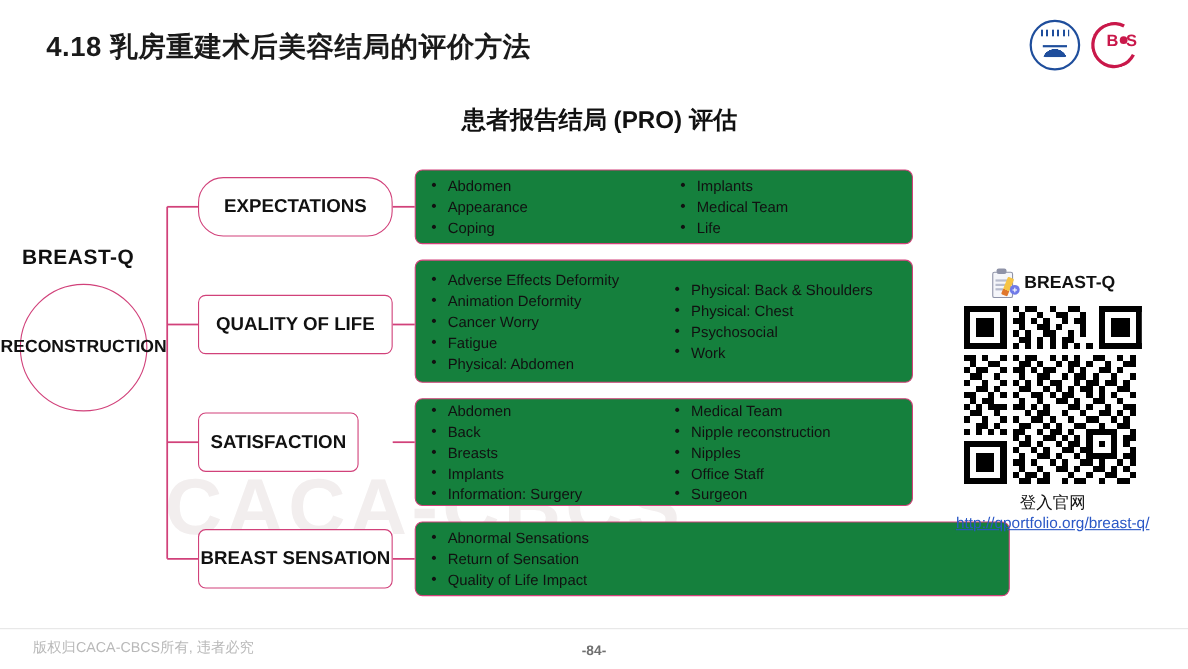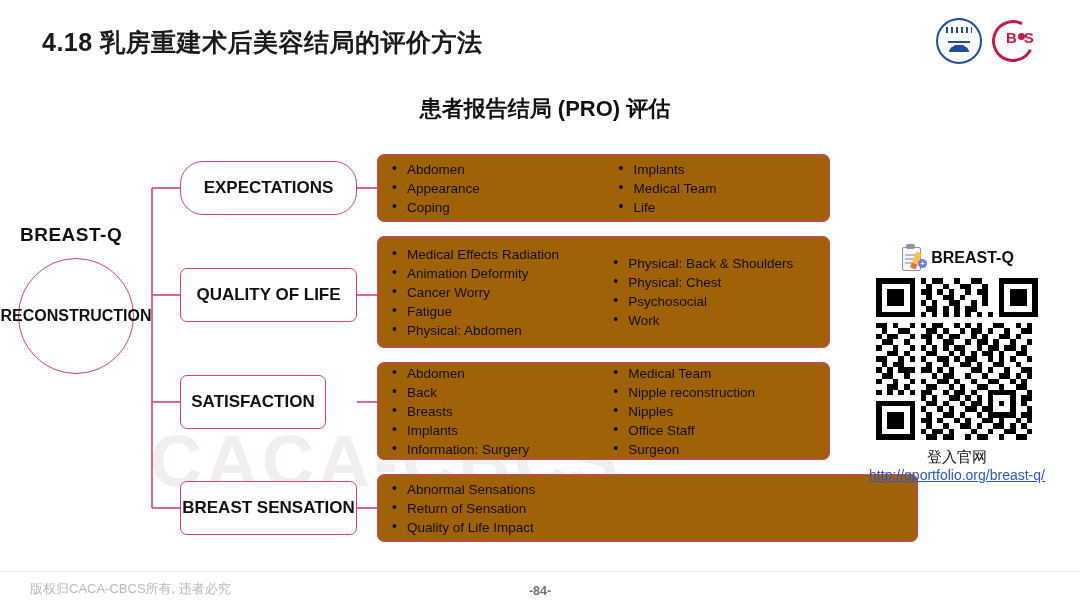--- a/index.html
+++ b/index.html
@@ -175,21 +175,21 @@
     color: #111;
     line-height: 1.2;
     z-index: 3;
     box-sizing: border-box;
   }
   
   .detail-box {
     position: absolute;
     border: 1.6px solid #d1417a;
     border-radius: 7px;
-    background: #a16207;
+    background: #15803d;
     z-index: 3;
     box-sizing: border-box;
     padding: 10px 12px 10px 14px;
     display: flex;
     gap: 0px;
   }
   .detail-col {
     display: flex;
     flex-direction: column;
     justify-content: center;
@@ -387,21 +387,21 @@
         <li>Medical Team</li>
         <li>Life</li>
       </ul>
     </div>
   </div>
 
   <div class="cat-box" style="left:180px; top:268px; width:177px; height:54px;">QUALITY OF LIFE</div>
   <div class="detail-box" style="left:377px; top:236px; width:453px; height:112px;">
     <div class="detail-col" style="width:228px;">
       <ul>
-        <li>Medical Effects Radiation</li>
+        <li>Adverse Effects Deformity</li>
         <li>Animation Deformity</li>
         <li>Cancer Worry</li>
         <li>Fatigue</li>
         <li>Physical: Abdomen</li>
       </ul>
     </div>
     <div class="detail-col" style="width:210px;">
       <ul>
         <li>Physical: Back &amp; Shoulders</li>
         <li>Physical: Chest</li>

